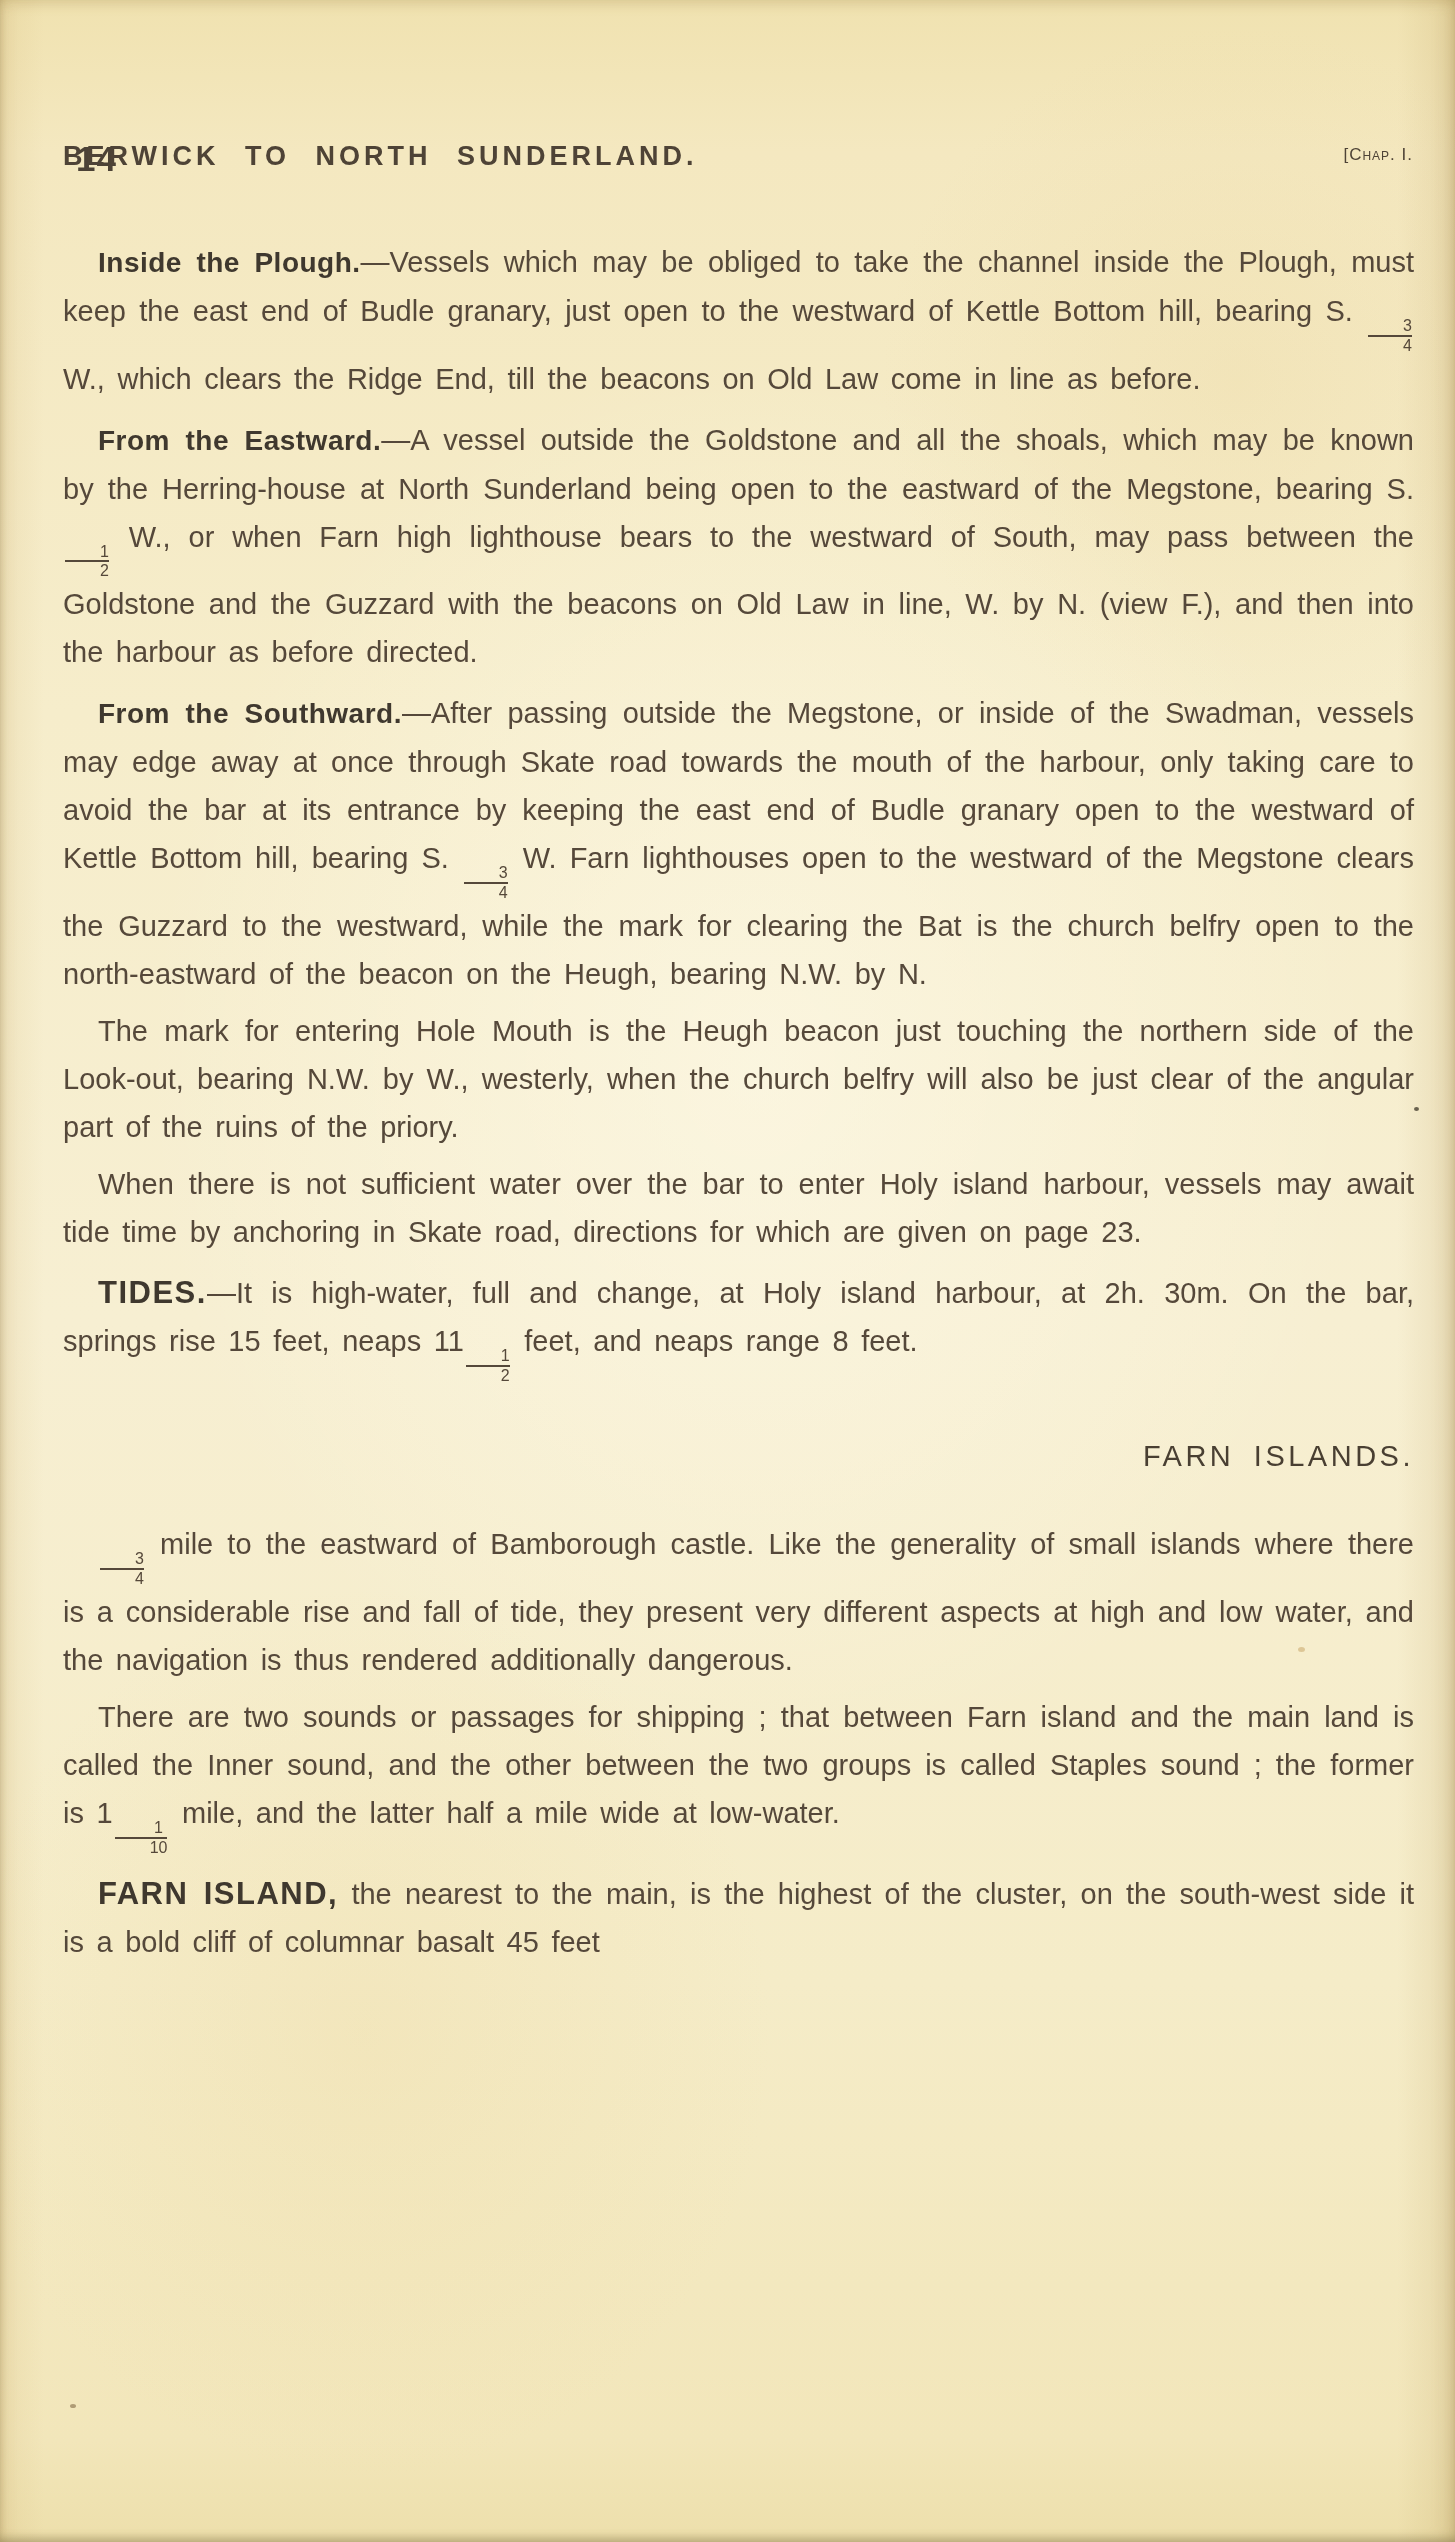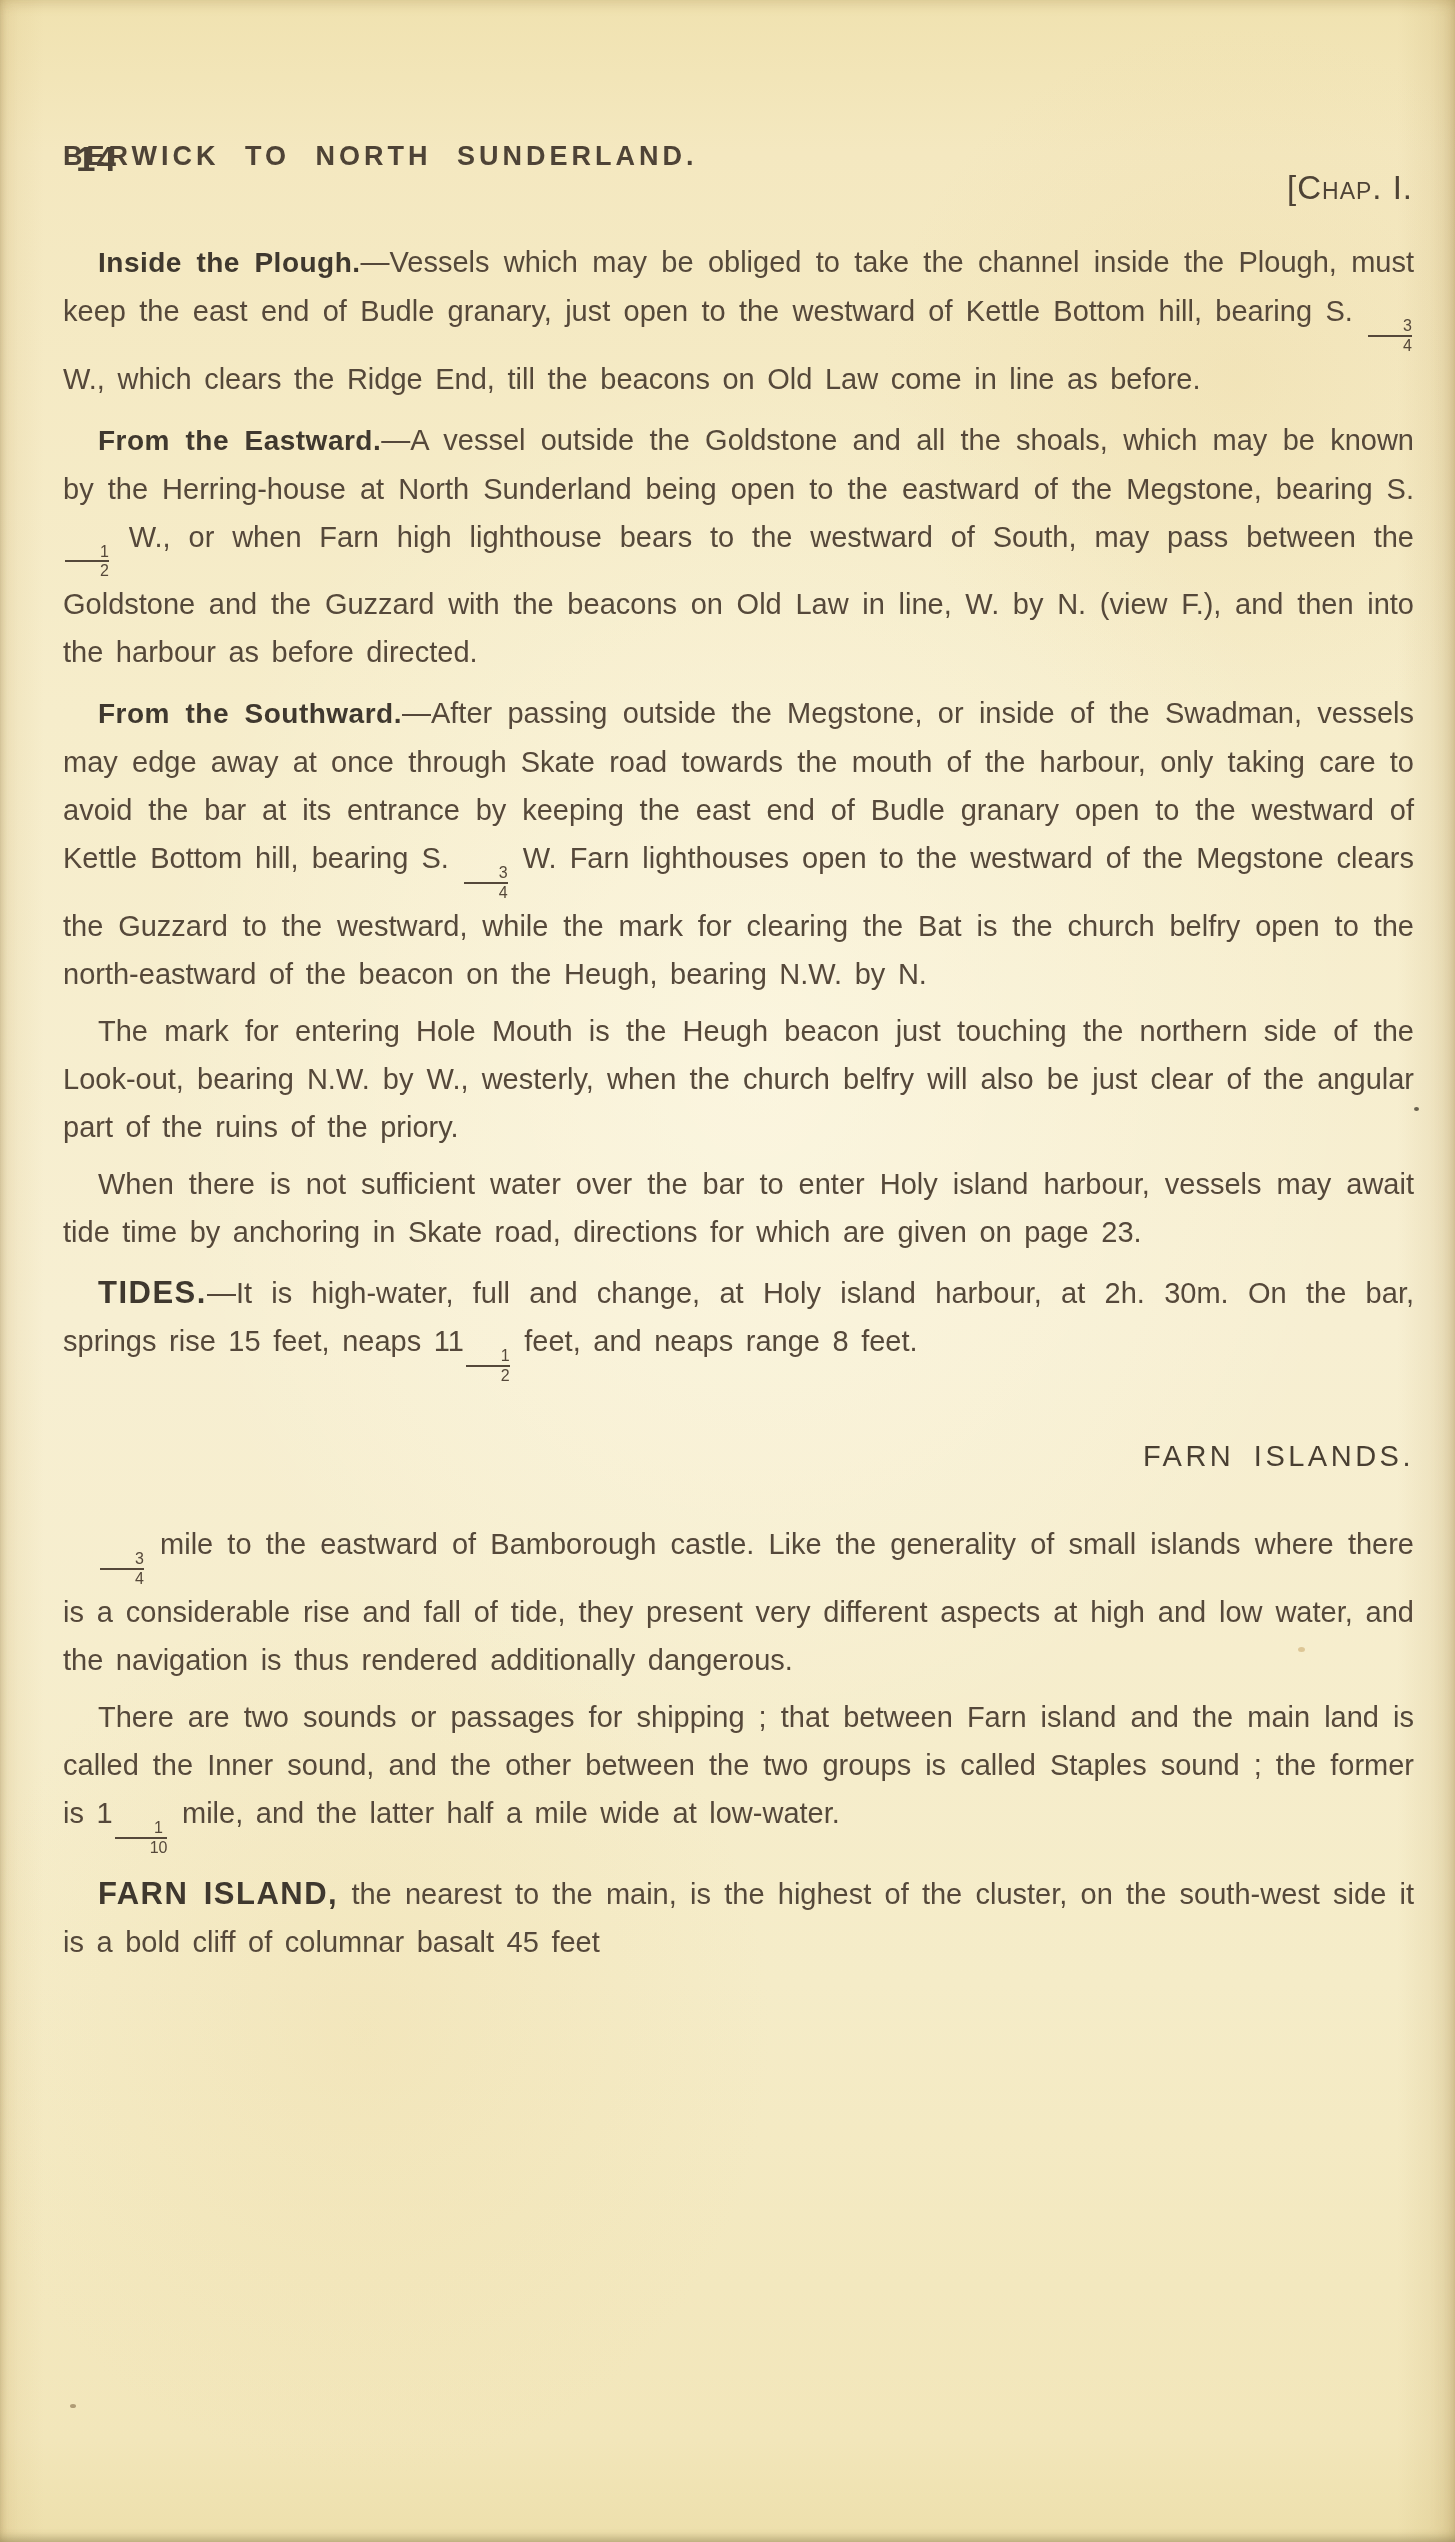--- a/index.html
+++ b/index.html
@@ -49,25 +49,24 @@
     text-align: left;
     font-size: 27px;
     font-weight: bold;
     letter-spacing: 4px;
     word-spacing: 14px;
     color: #4e4336;
   }
   .chapter-label {
     position: absolute;
     right: 0; top: 8px;
-    font-size: 33px;
+    font-size: 17px;
     font-variant: small-caps;
     letter-spacing: 1px;
     color: #4e4336;
-    margin-top: 24px;
   }
 
   .page-body {
     position: absolute;
     top: 225px;
     left: 63px;
     width: 1351px;
     font-size: 29px;
     line-height: 48px;
     text-align: justify;

